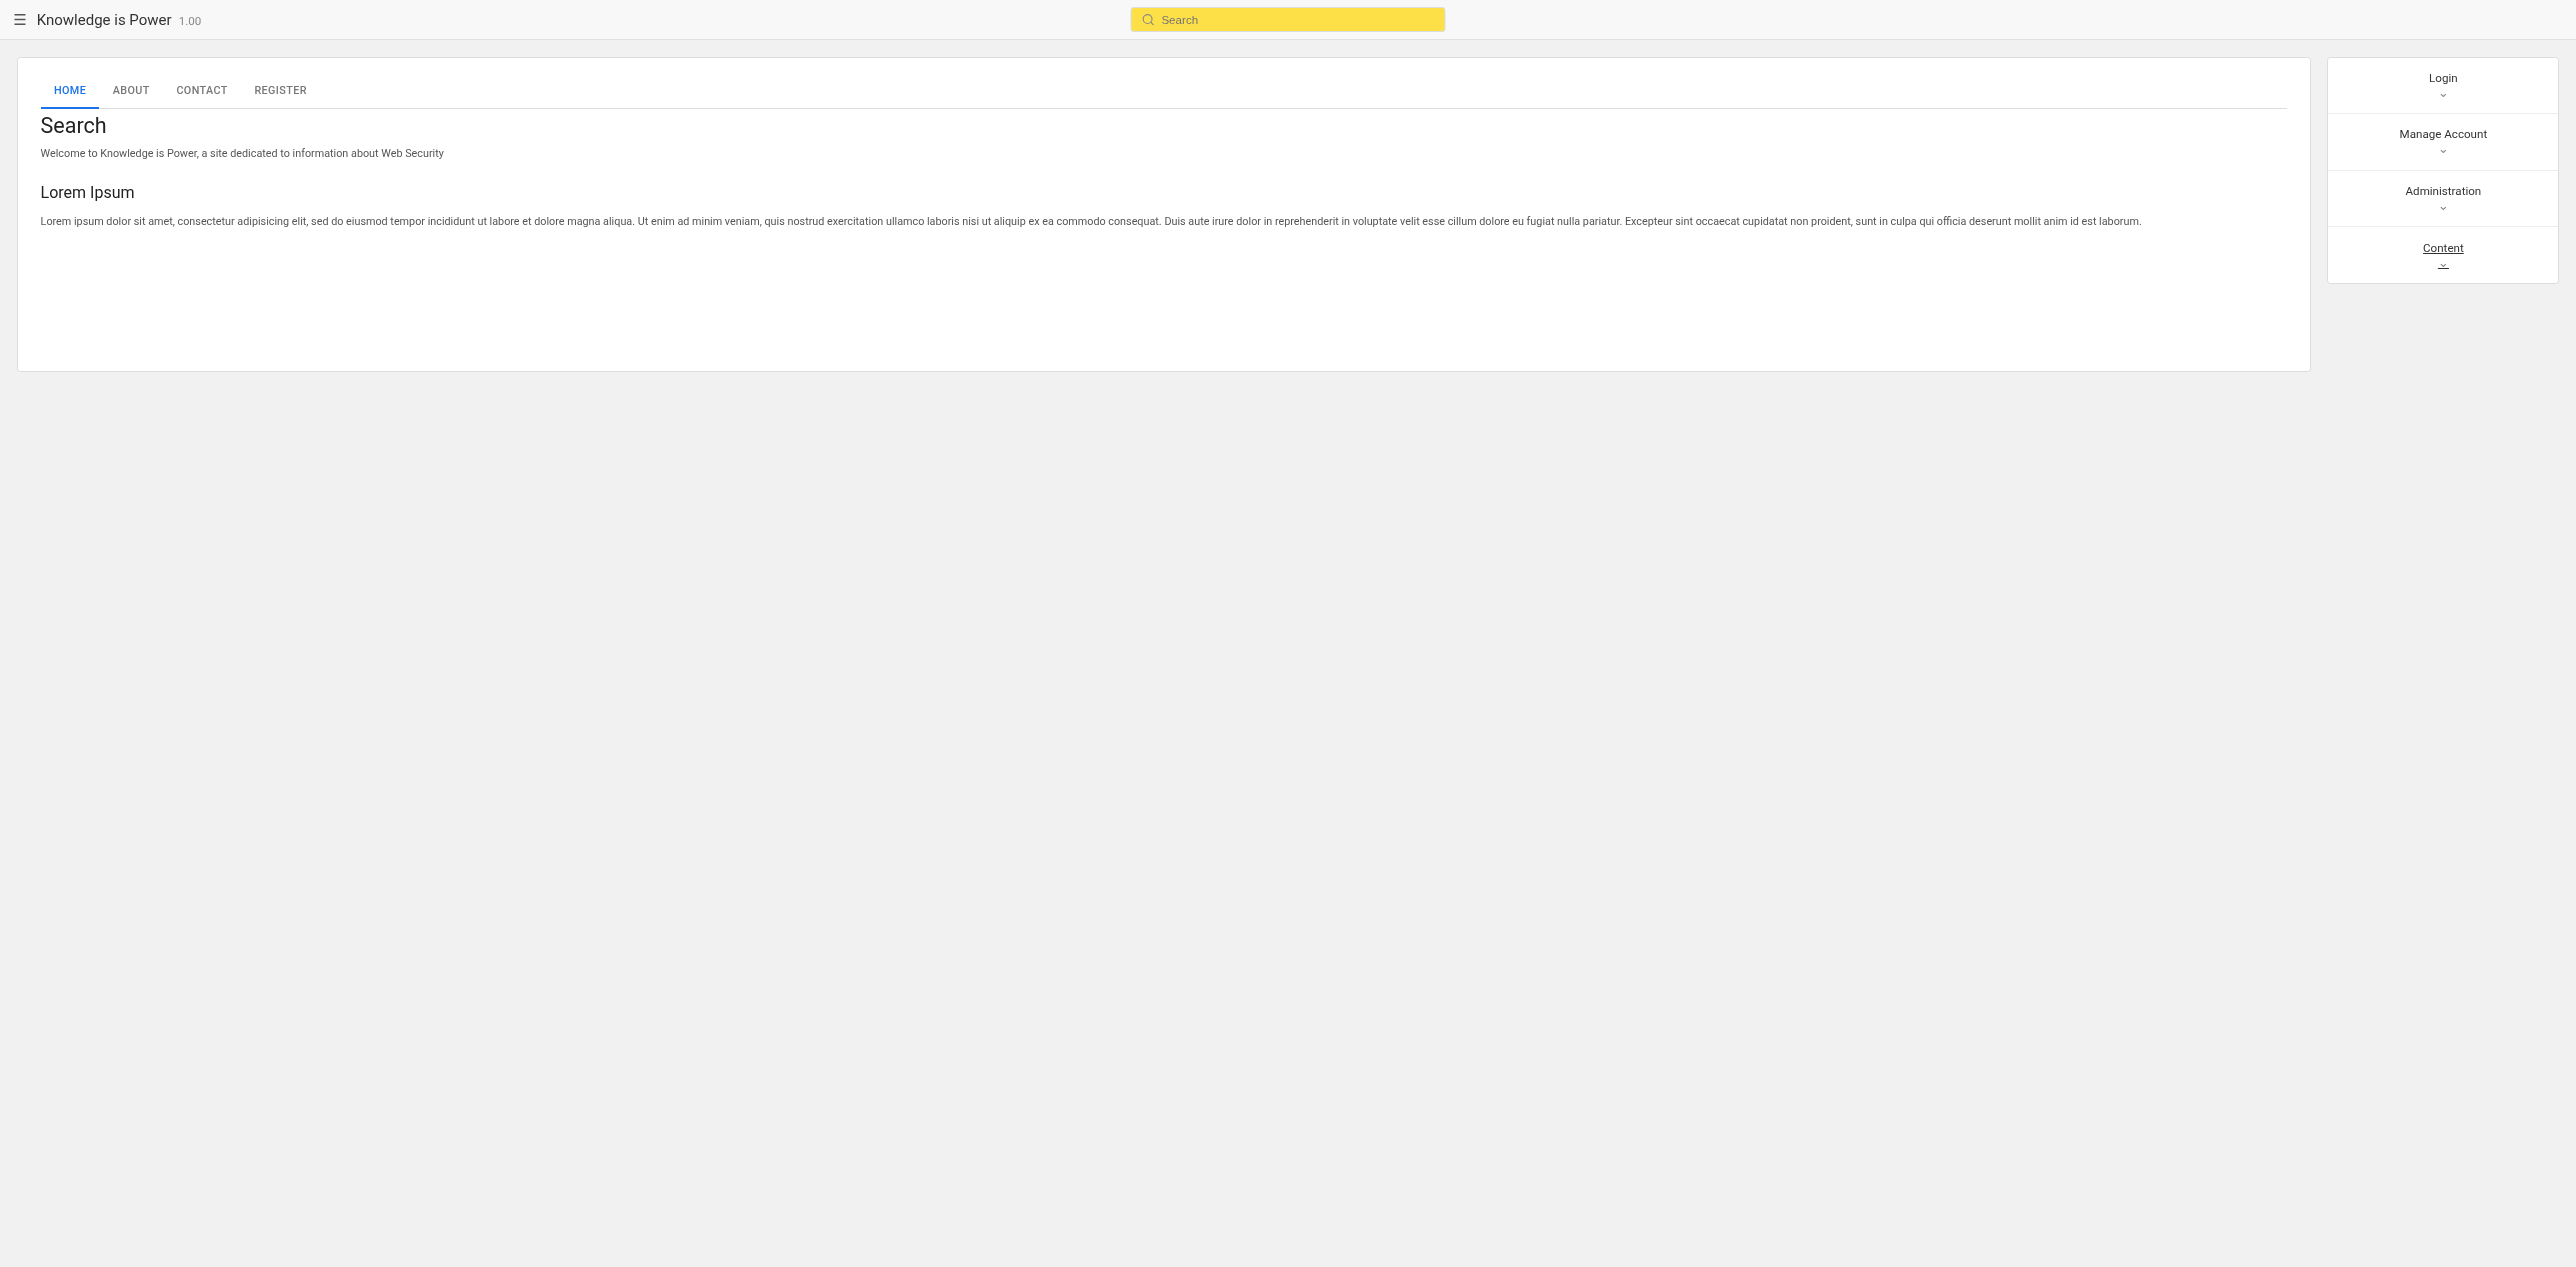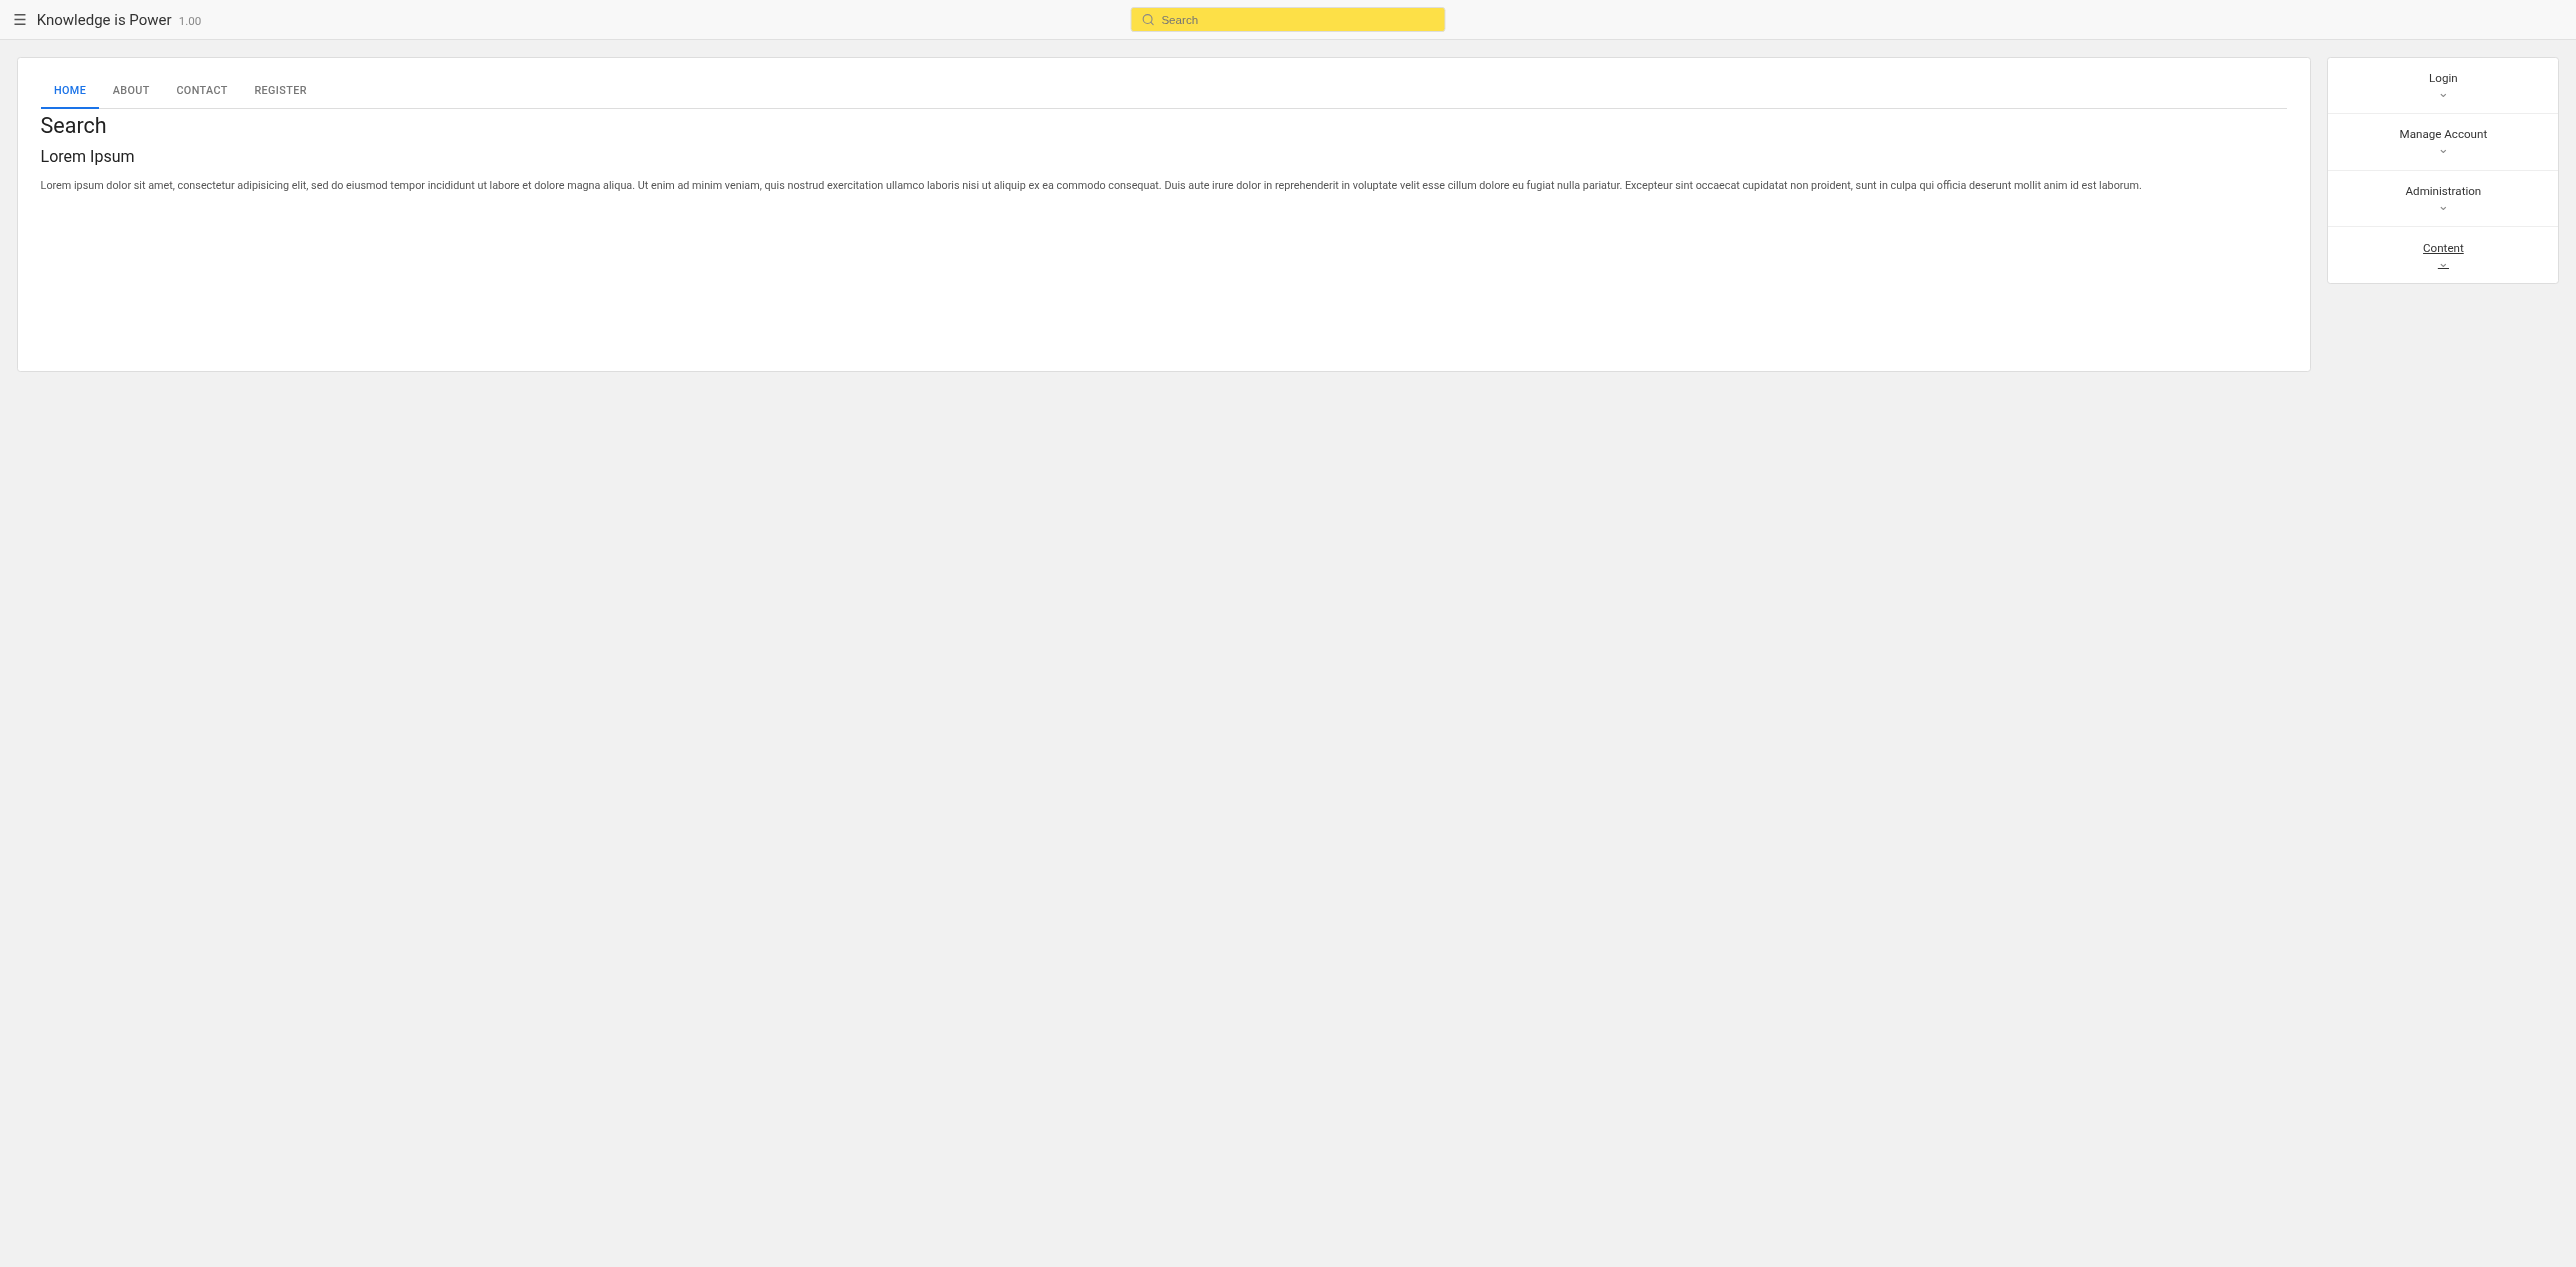--- a/index.html
+++ b/index.html
@@ -215,20 +215,21 @@
   <div class="content-area">
 
     <div class="tabs">
       <a class="tab active">HOME</a>
       <a class="tab">ABOUT</a>
       <a class="tab">CONTACT</a>
       <a class="tab">REGISTER</a>
     </div>
 
     <h1 class="welcome-heading">Search</h1>
+    <p class="welcome-text">Welcome to Knowledge is Power, a site dedicated to information about Web Security</p>
 
     <h2 class="lorem-heading">Lorem Ipsum</h2>
     <p class="lorem-text">Lorem ipsum dolor sit amet, consectetur adipisicing elit, sed do eiusmod tempor incididunt ut labore et dolore magna aliqua. Ut enim ad minim veniam, quis nostrud exercitation ullamco laboris nisi ut aliquip ex ea commodo consequat. Duis aute irure dolor in reprehenderit in voluptate velit esse cillum dolore eu fugiat nulla pariatur. Excepteur sint occaecat cupidatat non proident, sunt in culpa qui officia deserunt mollit anim id est laborum.</p>
 
   </div>
 
   <aside class="sidebar">
     <div class="sidebar-panel">
 
       <div class="sidebar-item">

